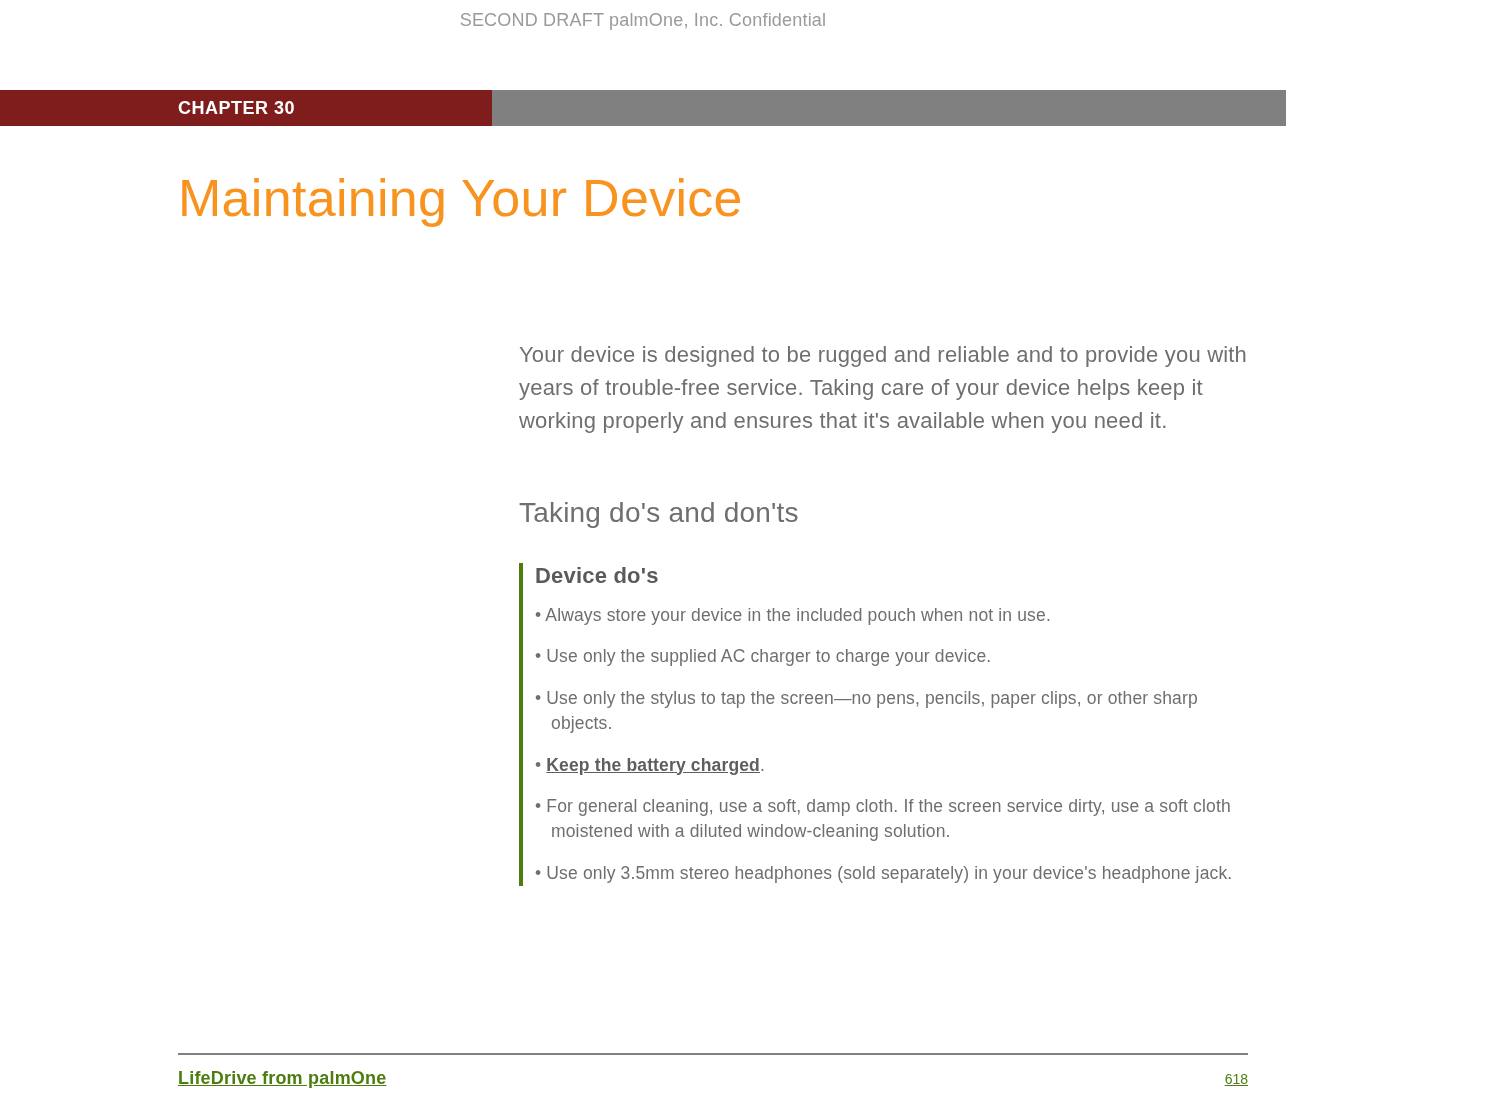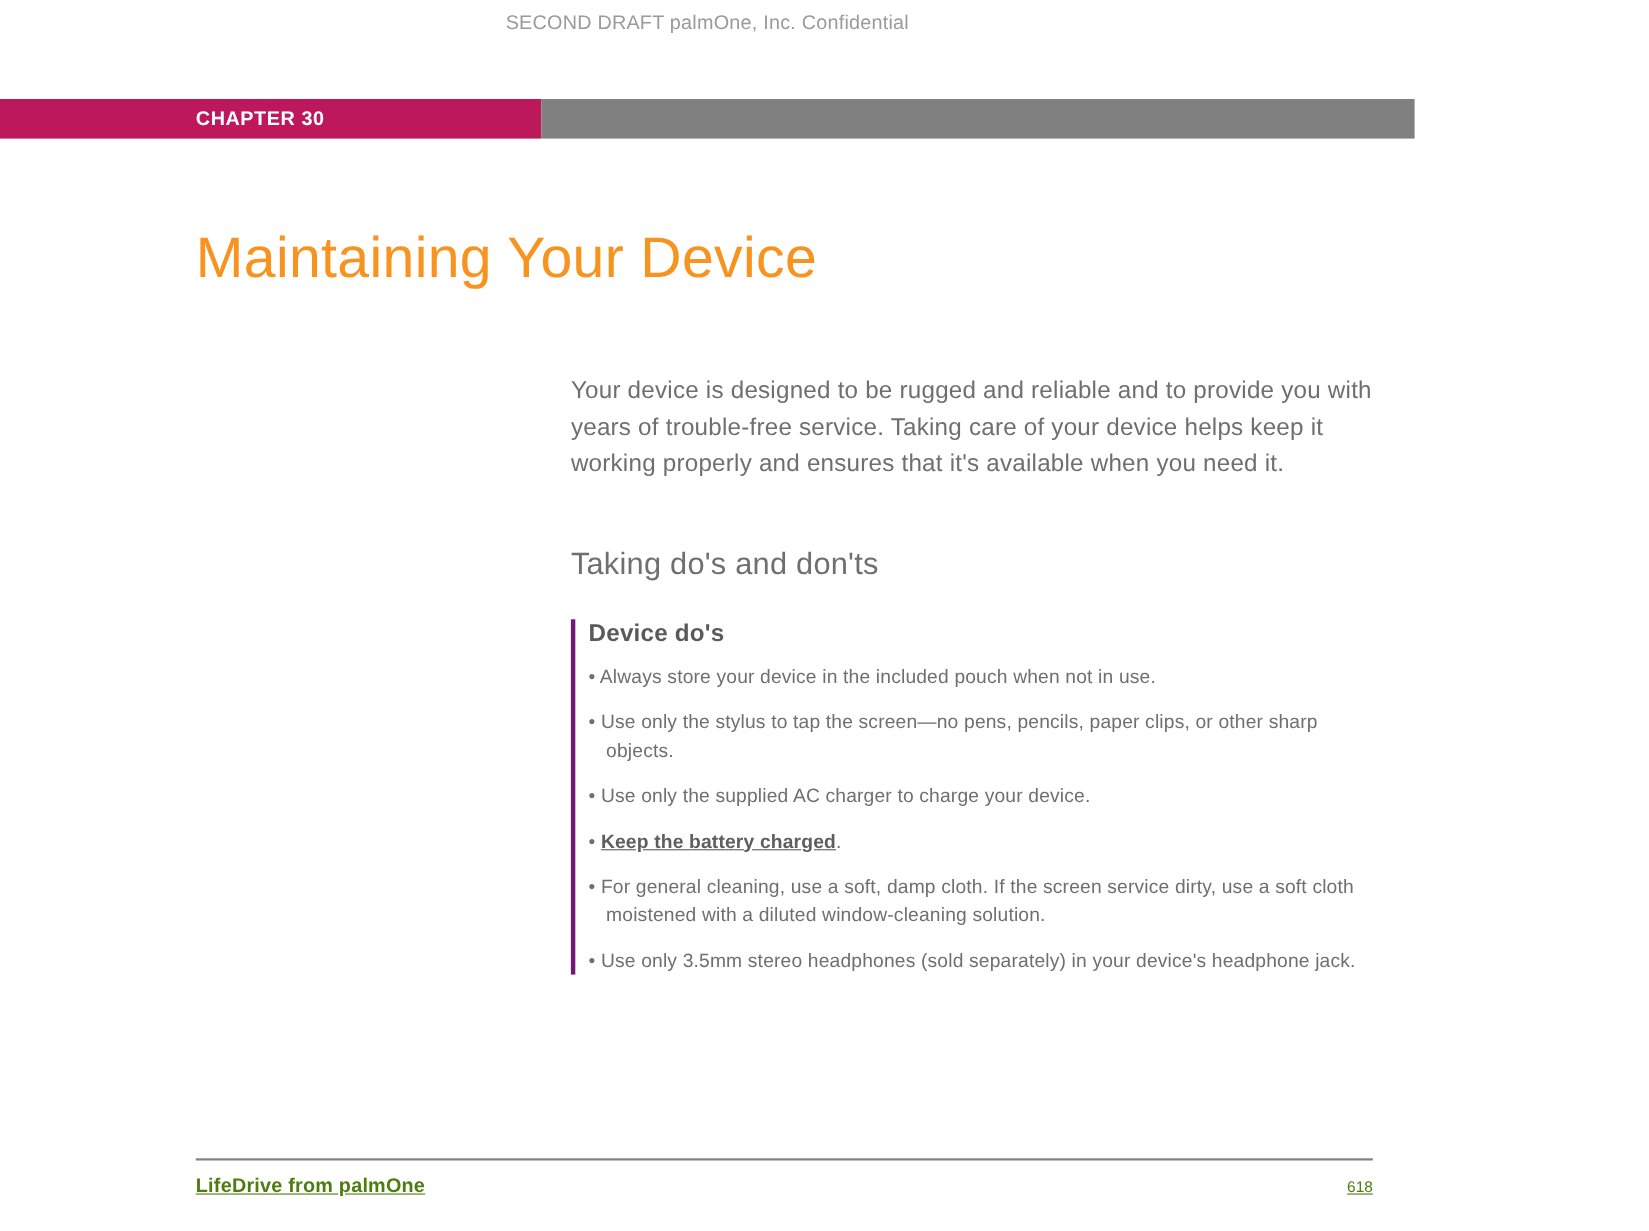--- a/index.html
+++ b/index.html
@@ -33,21 +33,21 @@
 
   .chapter-bar {
     position: absolute;
     top: 90px;
     left: 0;
     right: 0;
     height: 36px;
     display: flex;
   }
   .chapter-bar-orange {
-    background: #be185d;
+    background: #7f1d1d;
     width: 492px;
     height: 36px;
     display: flex;
     align-items: center;
     box-sizing: border-box;
     padding-left: 178px;
   }
   .chapter-bar-orange span {
     color: #ffffff;
     font-weight: 700;
@@ -61,21 +61,20 @@
   }
 
   .title {
     position: absolute;
     top: 168px;
     left: 178px;
     color: #f7931e;
     font-size: 52px;
     font-weight: 400;
     letter-spacing: 0.3px;
-    margin-top: 37px;
   }
 
   .content-col {
     position: absolute;
     top: 338px;
     left: 500px;
     right: 38px;
     margin-left: 19px;
   }
 
@@ -96,21 +95,21 @@
 
   .section-subtext {
     margin-top: 10px;
     color: #6f6f6f;
     font-size: 17.5px;
     letter-spacing: 0.2px;
   }
 
   .dos-block {
     margin-top: 34px;
-    border-left: 4px solid #701a75;
+    border-left: 4px solid #4d7c0f;
     padding-left: 12px;
   }
 
   .dos-heading {
     color: #5a5a5a;
     font-weight: 700;
     font-size: 22px;
     margin-bottom: 14px;
     letter-spacing: 0.2px;
   }
@@ -187,22 +186,22 @@
   <div class="content-col">
 
     <div class="intro">Your device is designed to be rugged and reliable and to provide you with years of trouble-free service. Taking care of your device helps keep it working properly and ensures that it's available when you need it.</div>
 
     <div class="section-h2">Taking do's and don'ts</div>
 
     <div class="dos-block">
       <div class="dos-heading">Device do's</div>
       <ul class="bullet-list">
         <li>Always store your device in the included pouch when not in use.</li>
+        <li>Use only the supplied AC charger to charge your device.</li>
         <li>Use only the stylus to tap the screen—no pens, pencils, paper clips, or other sharp objects.</li>
-        <li>Use only the supplied AC charger to charge your device.</li>
         <li><span class="link-like">Keep the battery charged</span><span>.</span></li>
         <li>For general cleaning, use a soft, damp cloth. If the screen service dirty, use a soft cloth moistened with a diluted window-cleaning solution.</li>
         <li>Use only 3.5mm stereo headphones (sold separately) in your device's headphone jack.</li>
       </ul>
     </div>
 
   </div>
 
   <div class="footer-rule"></div>
   <div class="footer">

